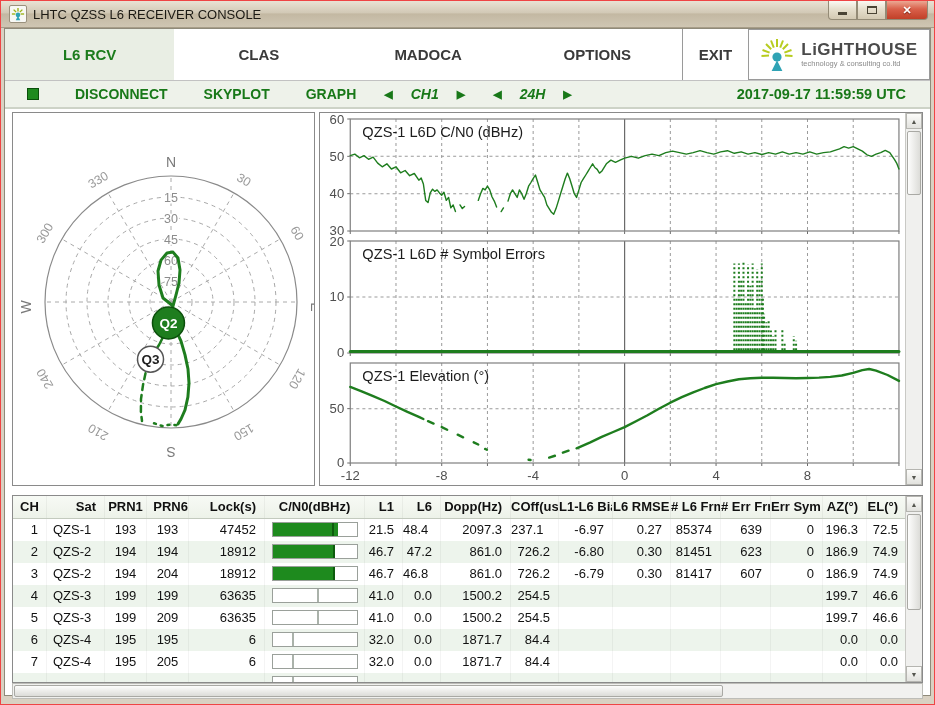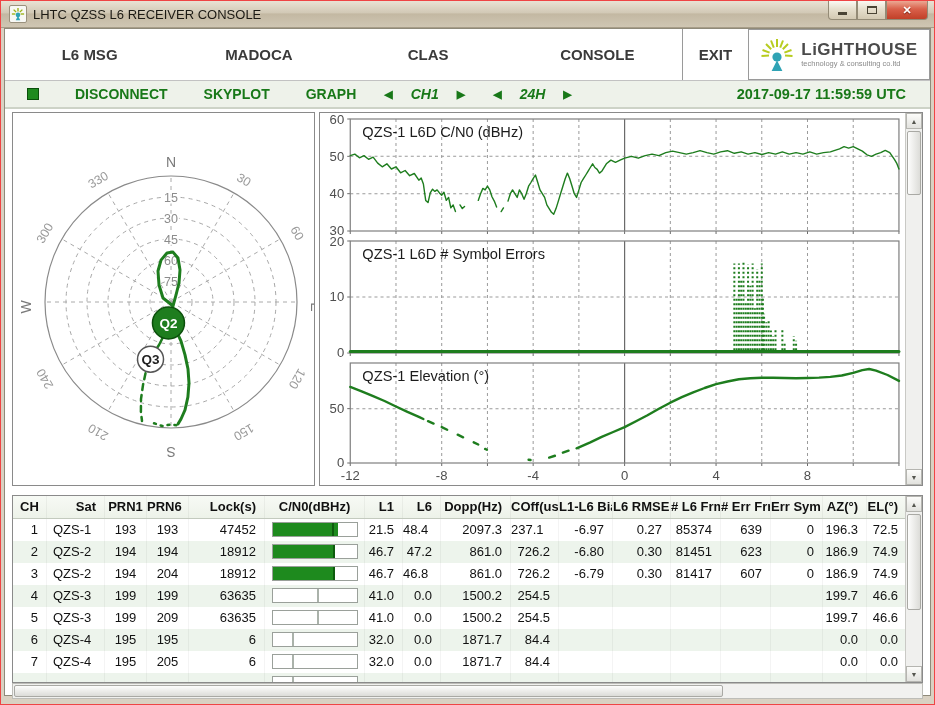--- a/index.html
+++ b/index.html
@@ -99,31 +99,31 @@
         </div>
       <div class="win-btn close">
           <span class="glyph-close">✕</span>
         </div>
     </div>
   </div>
 
   <div class="content">
 
     <div class="tabbar">
+      <div class="tab active">
+          <span>L6 RCV</span>
+        </div>
       <div class="tab">
-          <span>L6 MSG</span>
+          <span>CLAS</span>
         </div>
       <div class="tab">
           <span>MADOCA</span>
         </div>
       <div class="tab">
-          <span>CLAS</span>
-        </div>
-      <div class="tab">
-          <span>CONSOLE</span>
+          <span>OPTIONS</span>
         </div>
       <div class="tab tab-exit">
           <span>EXIT</span>
         </div>
       <div class="logo-box">
         <svg width="34" height="36" viewBox="-17 -18 34 36">
           <g stroke="#b7cc1f" stroke-width="2">
             <line x1="0" y1="-16" x2="0" y2="-8"></line>
               <line x1="6" y1="-14.5" x2="3.2" y2="-7.4"></line>
             <line x1="-6" y1="-14.5" x2="-3.2" y2="-7.4"></line>
@@ -380,21 +380,21 @@
         </div>
       </div>
     </div>
 
     <div class="table-wrap">
       <div class="tbl">
         <div class="thead" id="thead">
             <div class="cell" style="width: 34px; text-align: center;">CH</div>
             <div class="cell" style="width: 58px; text-align: right; padding-right: 8px;">Sat</div>
             <div class="cell" style="width: 42px; text-align: center;">PRN1</div>
-            <div class="cell" style="width: 42px; text-align: left;">PRN6</div>
+            <div class="cell" style="width: 42px; text-align: right;">PRN6</div>
             <div class="cell" style="width: 76px; text-align: right; padding-right: 8px;">Lock(s)</div>
             <div class="cell" style="width: 100px; text-align: center;">C/N0(dBHz)</div>
             <div class="cell" style="width: 38px; text-align: right; padding-right: 8px;">L1</div>
             <div class="cell" style="width: 38px; text-align: right; padding-right: 8px;">L6</div>
             <div class="cell" style="width: 70px; text-align: right; padding-right: 8px;">Dopp(Hz)</div>
             <div class="cell" style="width: 48px; text-align: right; padding-right: 8px;">COff(us)</div>
             <div class="cell" style="width: 54px; text-align: right; padding-right: 8px;">L1-L6 Bias</div>
             <div class="cell" style="width: 58px; text-align: right; padding-right: 8px;">L6 RMSE</div>
             <div class="cell" style="width: 50px; text-align: right; padding-right: 8px;"># L6 Frm</div>
             <div class="cell" style="width: 50px; text-align: right; padding-right: 8px;"># Err Frm</div>

